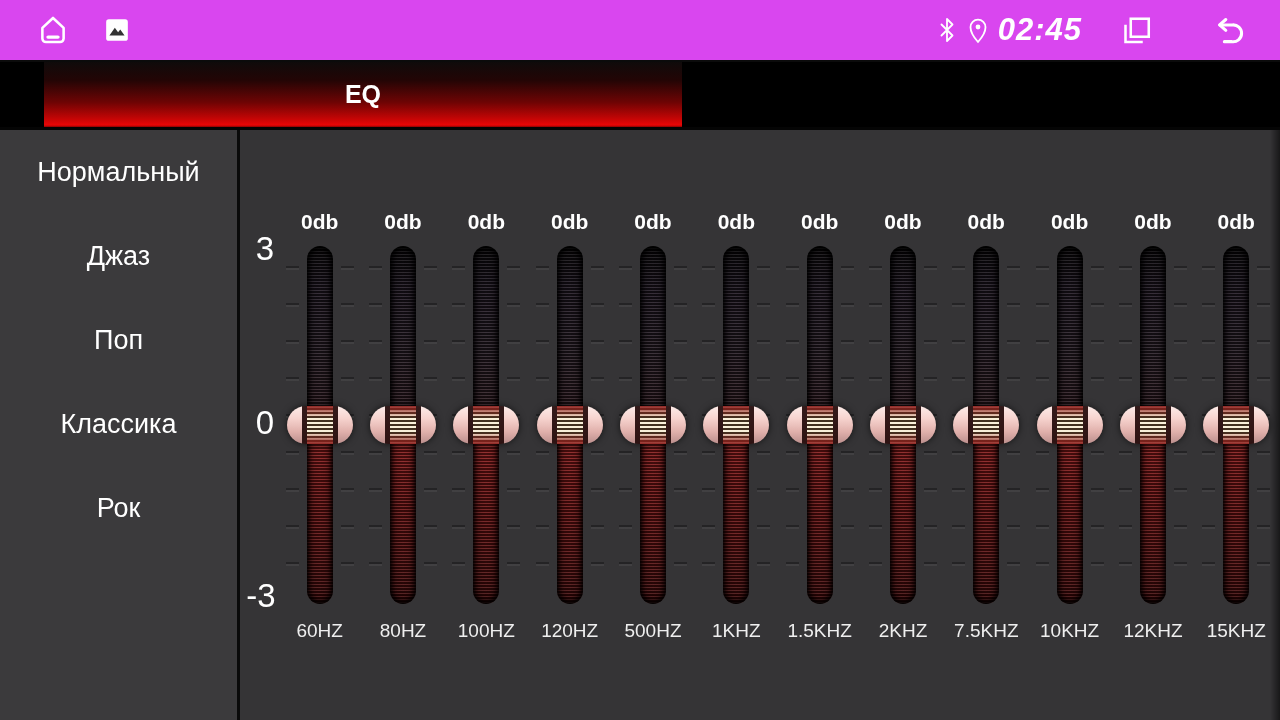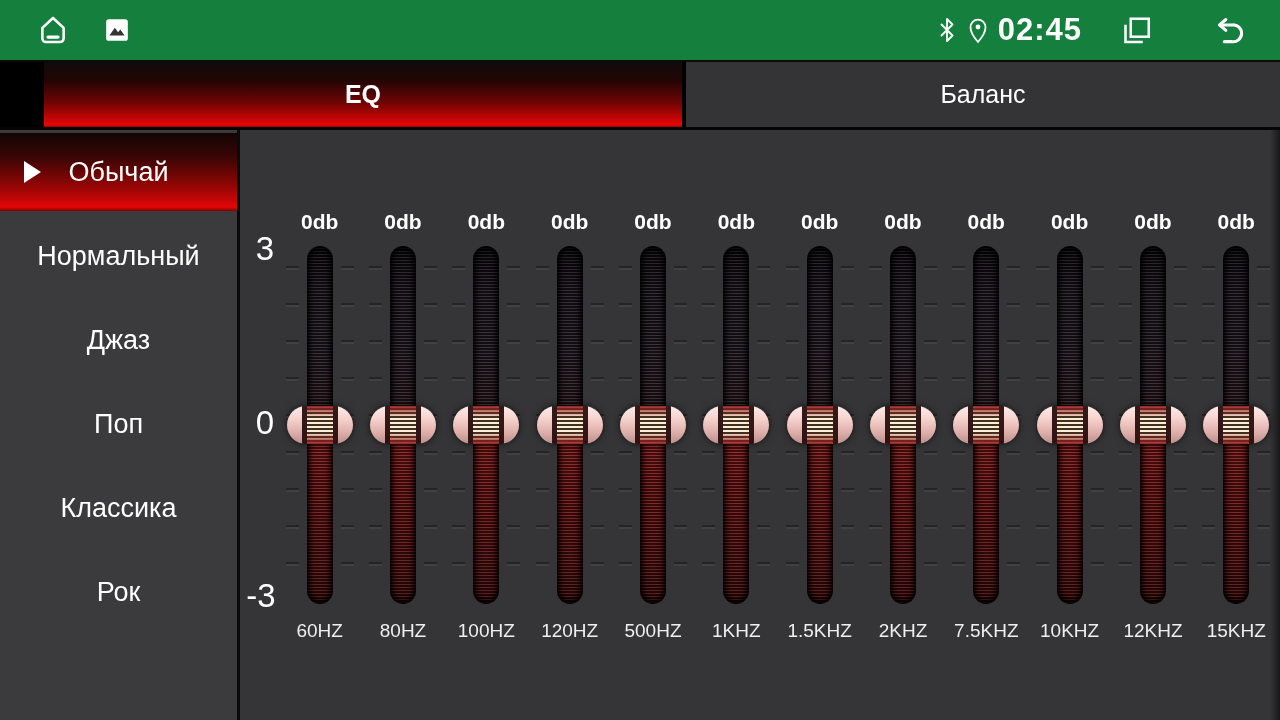--- a/index.html
+++ b/index.html
@@ -1,22 +1,22 @@
 <!DOCTYPE html>
 <html><head>
 <meta charset="utf-8">
 <style>
   * { margin:0; padding:0; box-sizing:border-box; }
   html,body { width:1280px; height:720px; overflow:hidden; background:#000;
               font-family:"Liberation Sans", sans-serif; }
   .app { width:1280px; height:720px; display:flex; flex-direction:column; position:relative; }
 
   
-  .statusbar { height:62px; background:#15803d; display:flex; align-items:center;
-               border-bottom:2px solid #0b0b0b; color:#fff; flex:0 0 auto; }
+  .statusbar { height:62px; background:#d946ef; display:flex; align-items:center;
+               border-bottom:2px solid #0b0b0b; color:#fff; flex:0 0 auto;font-style:italic; }
   .sb-left { display:flex; align-items:center; gap:34px; margin-left:36px; }
   .sb-right { display:flex; align-items:center; margin-left:auto; margin-right:34px; }
   .sb-icon { display:flex; align-items:center; justify-content:center; }
   .time { font-size:31px; font-weight:bold; letter-spacing:1px; margin-left:8px; }
   .gap-a { margin-left:36px; }
   .gap-b { margin-left:56px; }
 
   
   .tabbar { height:68px; display:flex; background:#000; border-bottom:3px solid #050505; flex:0 0 auto;padding-left:44px; }
   .tab { height:65px; display:flex; align-items:center; justify-content:center;
@@ -124,32 +124,25 @@
           <path d="M10.5 3.8 L6.2 7.5 L10.5 11.2"></path>
         </svg>
       </div>
     </div>
   </div>
 
   <div class="tabbar">
     <div class="tab tab-eq">
       <span>EQ</span>
     </div>
-    <div class="tab tab-balance">
-      <span>Баланс</span>
-    </div>
   </div>
 
   <div class="content">
 
     <div class="sidebar">
-      <div class="preset active">
-        <span class="arrow"></span>
-        <span>Обычай</span>
-      </div>
       <div class="preset">
         <span>Нормальный</span>
       </div>
       <div class="preset">
         <span>Джаз</span>
       </div>
       <div class="preset">
         <span>Поп</span>
       </div>
       <div class="preset">

